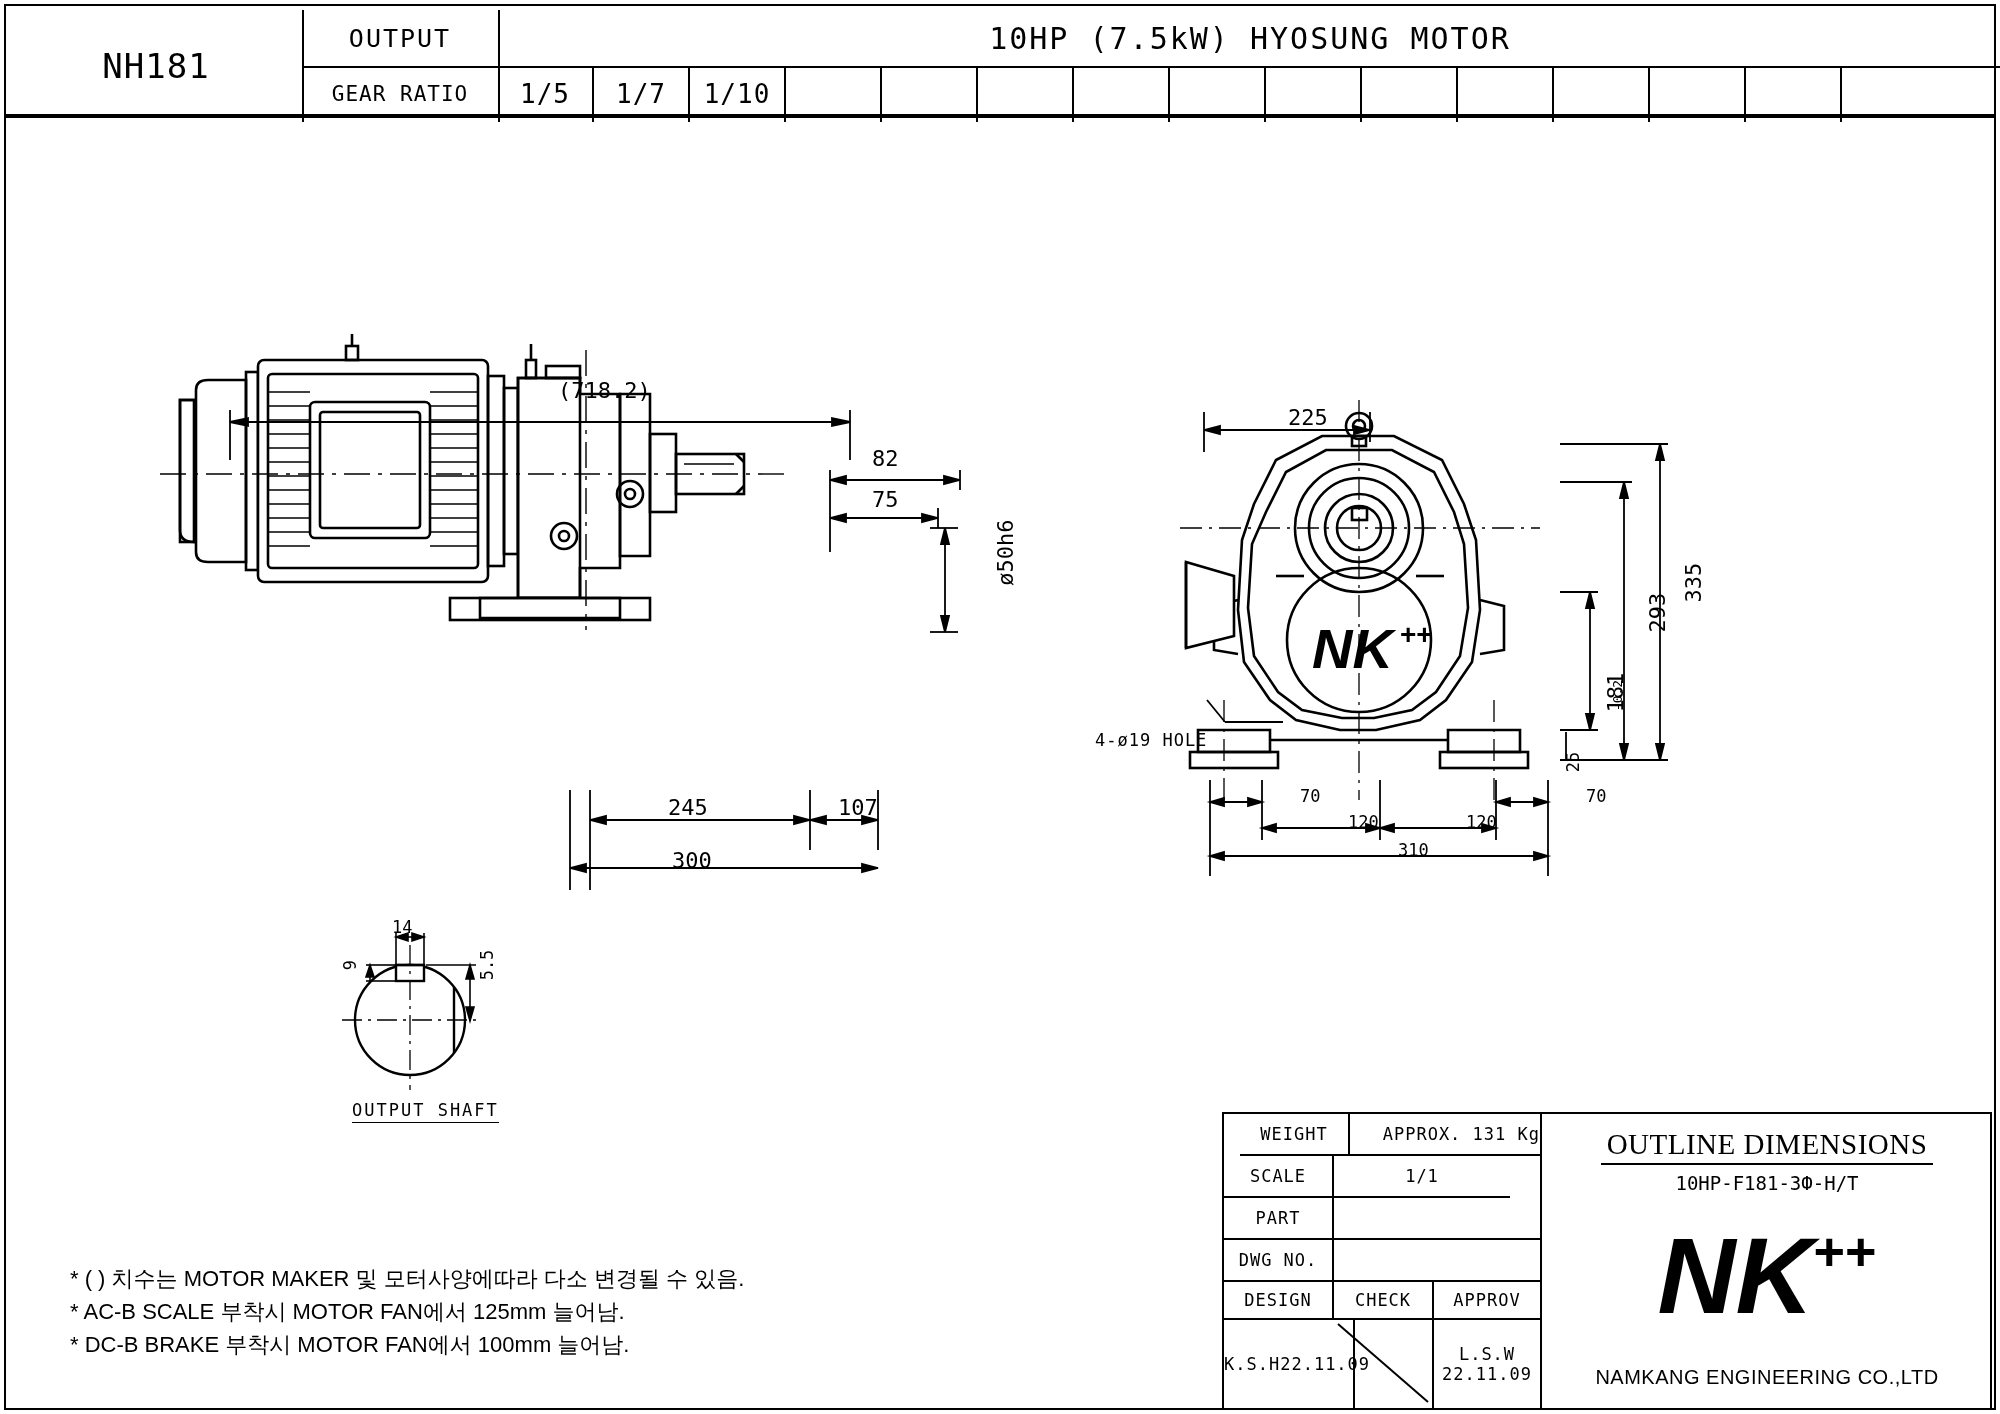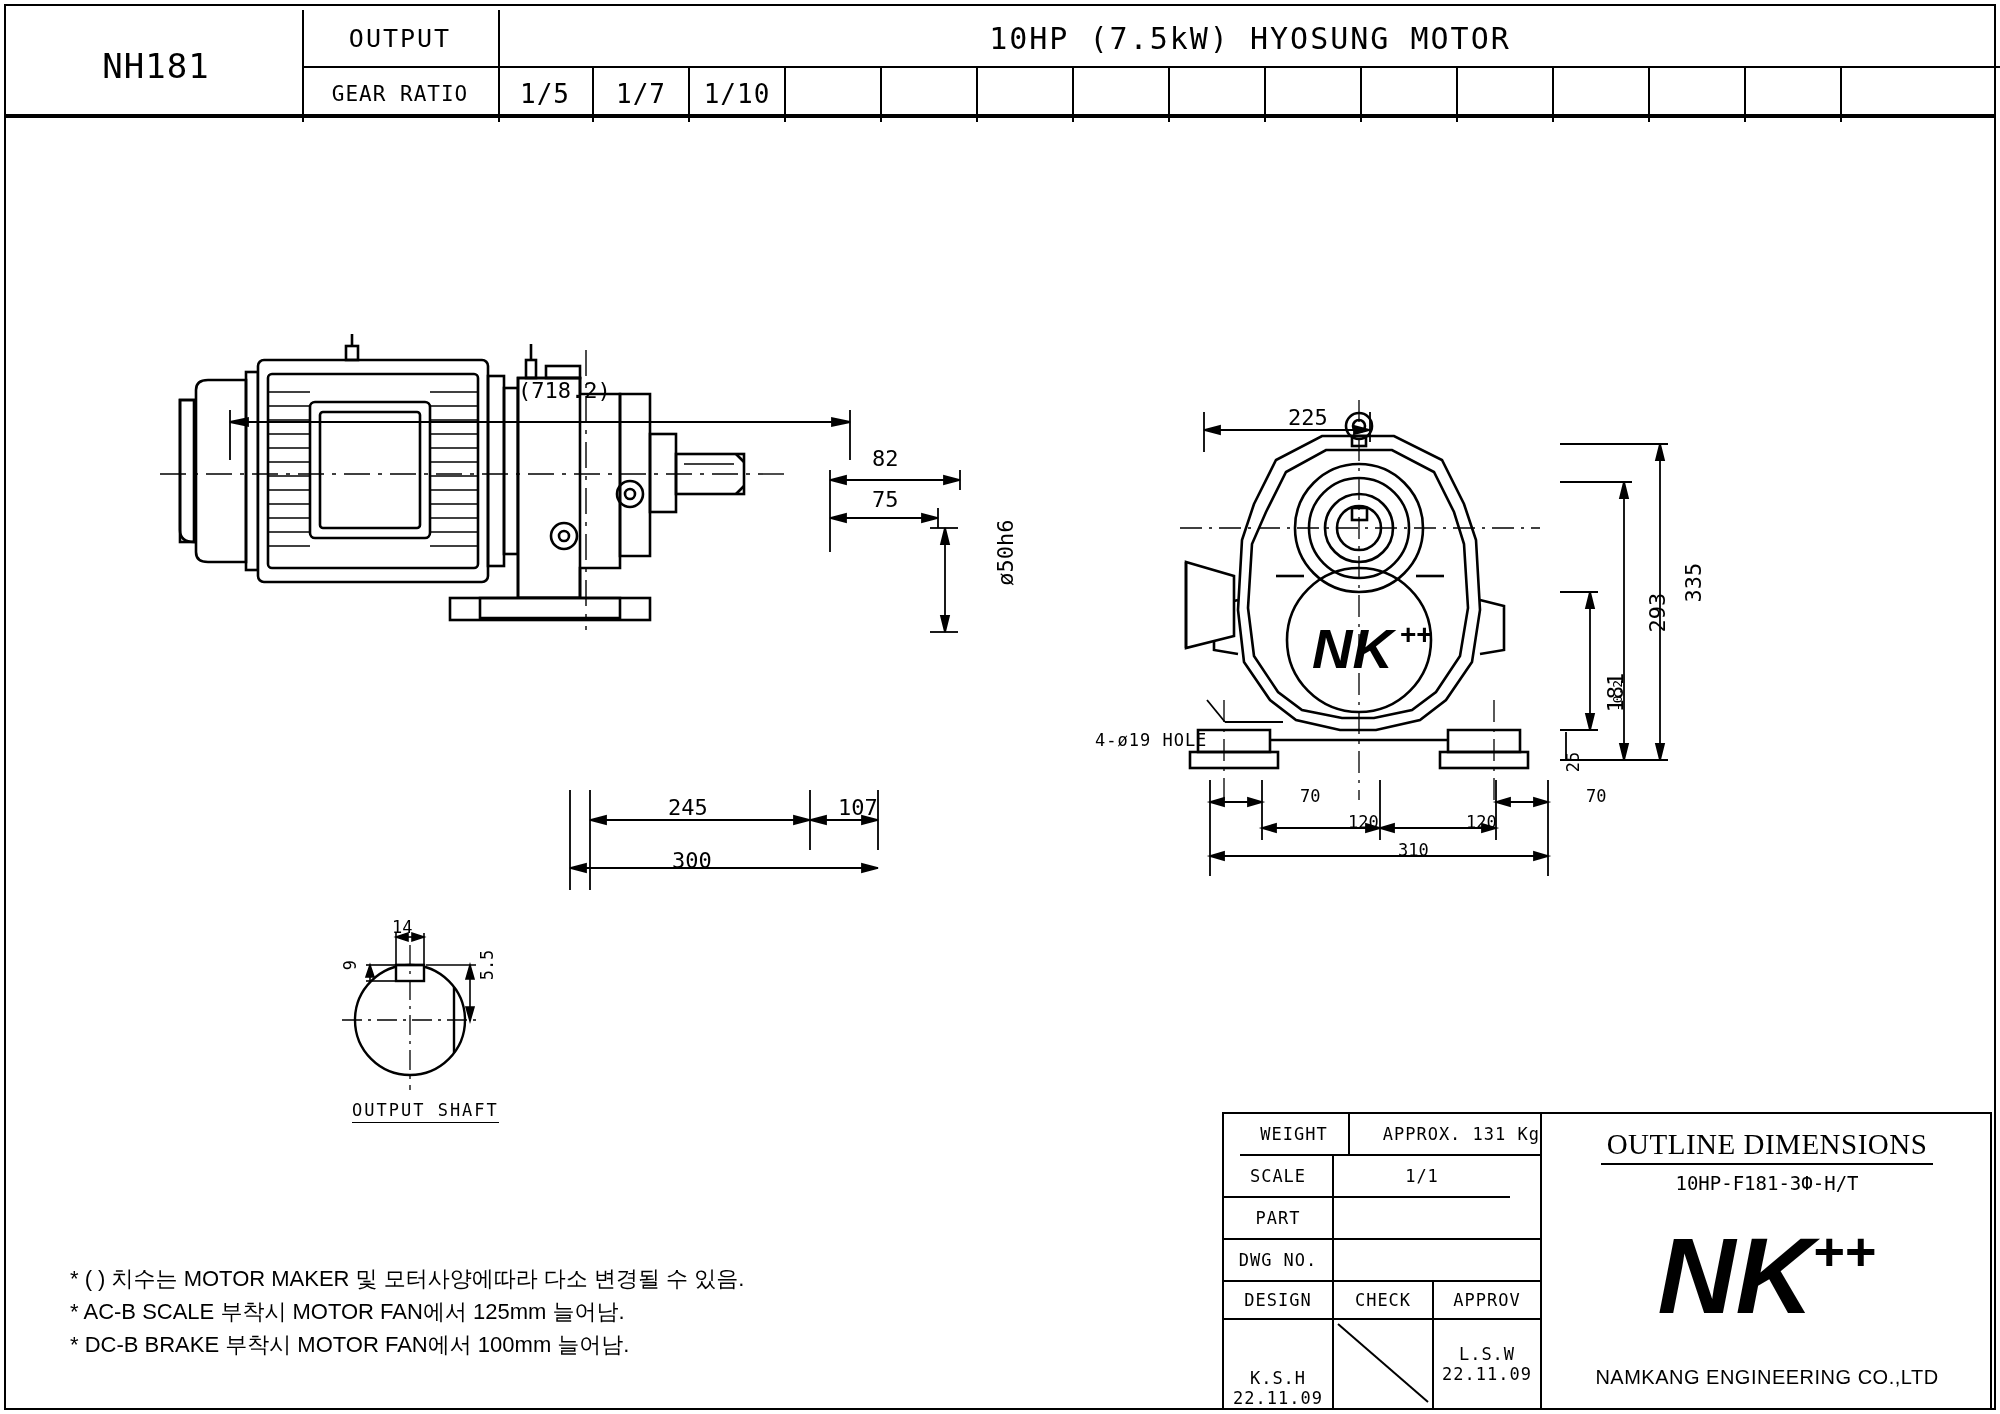--- a/index.html
+++ b/index.html
@@ -197,21 +197,21 @@
     <svg width="760" height="60" viewBox="0 0 760 60">
       <g stroke="#000" stroke-width="1.8" fill="none">
         <line x1="80" y1="10" x2="80" y2="110"></line>
         <line x1="700" y1="10" x2="700" y2="100"></line>
         <line x1="80" y1="22" x2="700" y2="22"></line>
         <path d="M80 22 L98 18 L98 26 Z" fill="#000"></path>
         <path d="M700 22 L682 18 L682 26 Z" fill="#000"></path>
       </g>
     </svg>
   </div>
-  <div class="abs dim" style="left:518px;top:378px;">(718.2)</div>
+  <div class="abs dim" style="left:518px;top:378px;padding-left:40px;">(718.2)</div>
 
   <div class="abs" style="left:820px;top:470px;width:160px;height:90px;">
     <svg width="160" height="90" viewBox="0 0 160 90">
       <g stroke="#000" stroke-width="1.8" fill="none">
         <line x1="10" y1="10" x2="140" y2="10"></line>
         <path d="M10 10 L26 6 L26 14 Z" fill="#000"></path>
         <path d="M140 10 L124 6 L124 14 Z" fill="#000"></path>
         <line x1="10" y1="48" x2="118" y2="48"></line>
         <path d="M10 48 L26 44 L26 52 Z" fill="#000"></path>
         <path d="M118 48 L102 44 L102 52 Z" fill="#000"></path>
@@ -510,21 +510,21 @@
       <div class="abs ctext tcellL" style="left:0;top:168px;width:110px;height:38px;">
           <span class="mono tbtxt">DESIGN</span>
         </div>
       <div class="abs ctext tcellL" style="left:110px;top:168px;width:100px;height:38px;">
           <span class="mono tbtxt">CHECK</span>
         </div>
       <div class="abs ctext" style="left:210px;top:168px;width:106px;height:38px;border-bottom:2px solid #000;box-sizing:border-box;">
           <span class="mono tbtxt">APPROV</span>
         </div>
 
-      <div class="abs" style="left:0;top:206px;width:110px;height:88px;border-right:2px solid #000;box-sizing:border-box;display:flex;flex-direction:column;align-items:center;justify-content:flex-end;">
+      <div class="abs" style="left:0;top:206px;width:131px;height:88px;border-right:2px solid #000;box-sizing:border-box;display:flex;flex-direction:row;align-items:center;justify-content:space-between;">
         <span class="mono tbtxt">K.S.H</span>
         <span class="mono tbtxt">22.11.09</span>
       </div>
       <div class="abs" style="left:110px;top:206px;width:100px;height:88px;border-right:2px solid #000;box-sizing:border-box;">
         <svg width="98" height="86" viewBox="0 0 98 86">
             <line x1="4" y1="4" x2="94" y2="82" stroke="#000" stroke-width="2"></line>
           </svg>
       </div>
       <div class="abs" style="left:210px;top:206px;width:106px;height:88px;display:flex;flex-direction:column;align-items:center;justify-content:center;">
         <span class="mono tbtxt">L.S.W</span>

